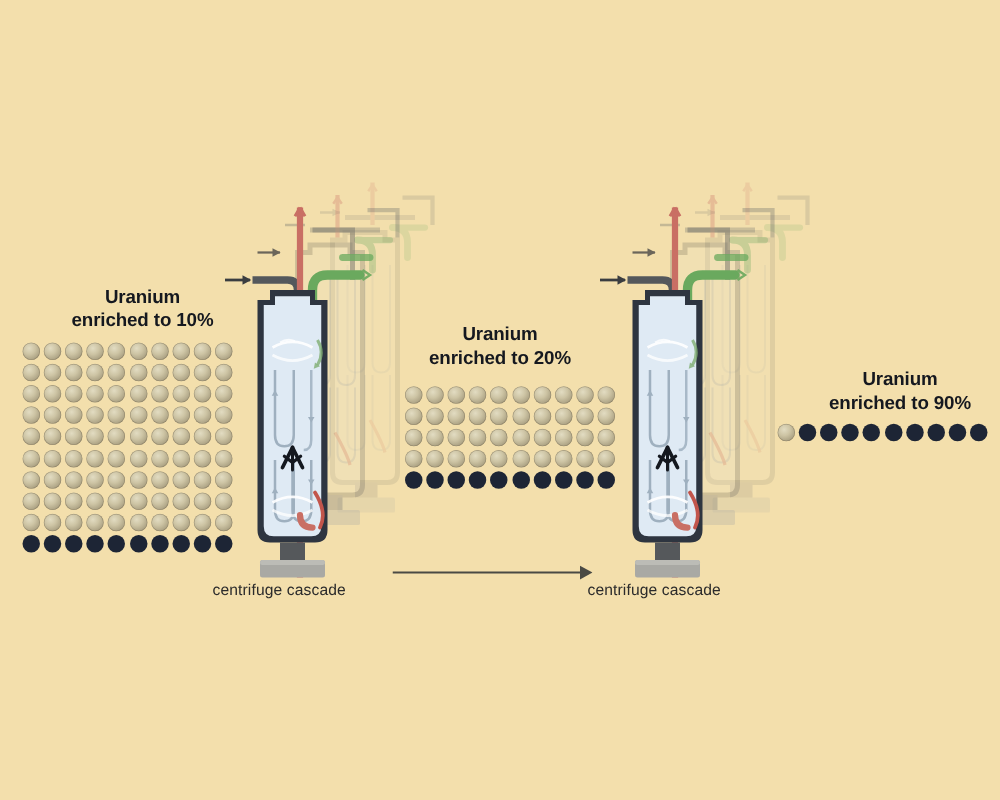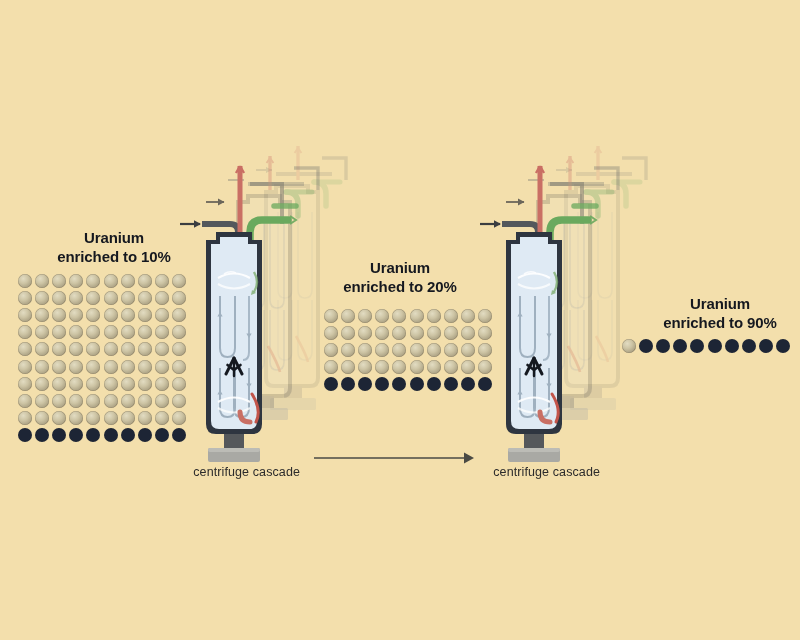--- a/index.html
+++ b/index.html
@@ -15,21 +15,21 @@
   }
   .dotgrid{position:absolute;display:grid;}
   .dot{width:14px;height:14px;border-radius:50%;justify-self:center;align-self:center;}
   .dot.light{
     background:radial-gradient(circle at 38% 33%, #e2dcc2 0%, #cdc4a4 38%, #a79d7f 78%, #8e856b 100%);
     box-shadow:inset 0 0 0 0.5px rgba(120,110,85,.55);
   }
   .dot.dark{background:#1d2535;}
   .casc-label{
     position:absolute;font-size:12.5px;color:#2b2b2b;
-    text-align:right;white-space:nowrap;letter-spacing:.1px;
+    text-align:left;white-space:nowrap;letter-spacing:.1px;
   }
   .arrow-wrap{position:absolute;}
   .cascade{position:absolute;}
   .cascade svg{display:block;overflow:visible;}
 </style>
 </head>
 <body>
 
 <div class="stage-title" id="title0" style="left: 44px; top: 228px; width: 140px; color: rgb(21, 24, 31);">Uranium
 enriched to 10%</div>

